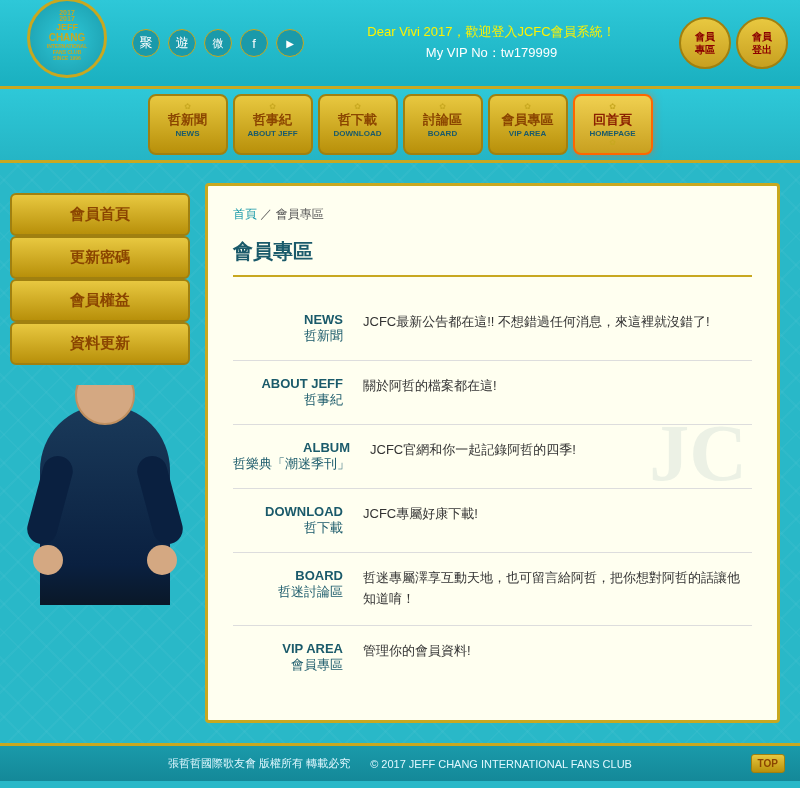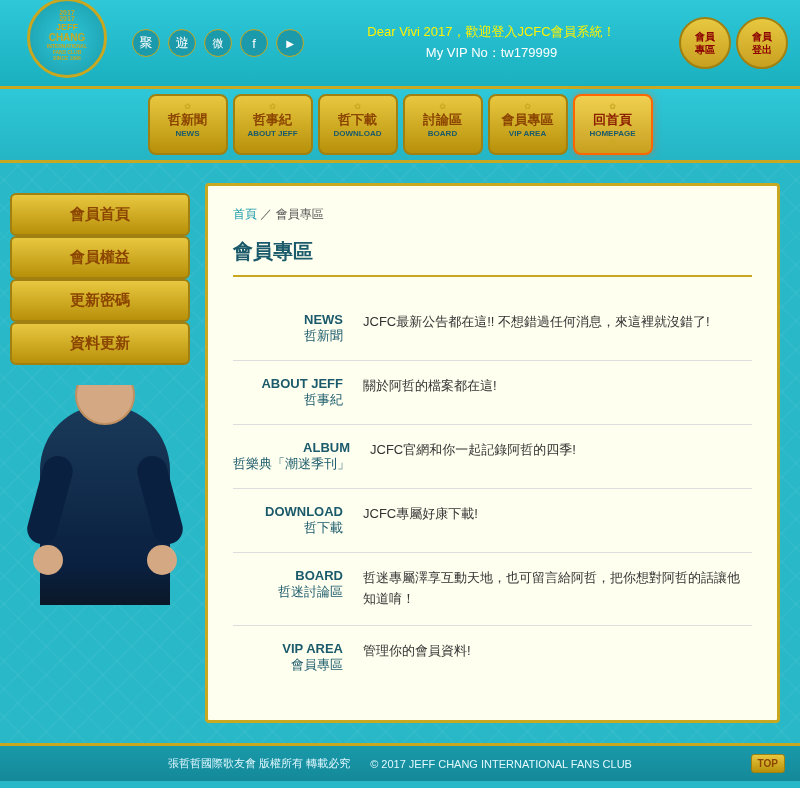--- a/index.html
+++ b/index.html
@@ -389,40 +389,41 @@
     <span class="nav-en">HOMEPAGE</span>
     <span class="nav-deco">✿</span>
   </div>
 </div>
 
 <div class="main-wrapper">
   <div class="bg-pattern"></div>
 
   <div class="sidebar">
     <div class="sidebar-item">會員首頁</div>
+    <div class="sidebar-item">更新密碼</div>
     <div class="sidebar-item">會員權益</div>
-    <div class="sidebar-item">更新密碼</div>
     <div class="sidebar-item">資料更新</div>
 
     <div class="person-img" style="position:relative;margin-top:20px;height:220px;overflow:hidden;">
       <div style="width:160px;height:220px;position:relative;">
 
         <div style="position:absolute;bottom:0;left:50%;transform:translateX(-50%);width:130px;height:200px;background:linear-gradient(180deg,#1a3a5a 0%,#0a2040 80%,#0a1828 100%);border-radius:65px 65px 0 0;"></div>
         <div style="position:absolute;bottom:180px;left:50%;transform:translateX(-50%);width:60px;height:60px;background:#d4a882;border-radius:50%;border:2px solid #c09060;"></div>
 
         <div style="position:absolute;bottom:60px;left:10px;width:30px;height:90px;background:#0a2040;border-radius:15px;transform:rotate(15deg);"></div>
         <div style="position:absolute;bottom:60px;right:10px;width:30px;height:90px;background:#0a2040;border-radius:15px;transform:rotate(-15deg);"></div>
 
         <div style="position:absolute;bottom:30px;left:8px;width:30px;height:30px;background:#d4a882;border-radius:50%;"></div>
         <div style="position:absolute;bottom:30px;right:8px;width:30px;height:30px;background:#d4a882;border-radius:50%;"></div>
       </div>
     </div>
   </div>
 
   <div class="content-panel">
+    <div class="watermark">JC</div>
 
     <div class="breadcrumb">
       <span style="color:#1a9aaa;cursor:pointer;">首頁</span>
       <span>／</span>
       <span>會員專區</span>
     </div>
 
     <div class="page-title-section">
       <span class="page-title-text">會員專區</span>
     </div>

